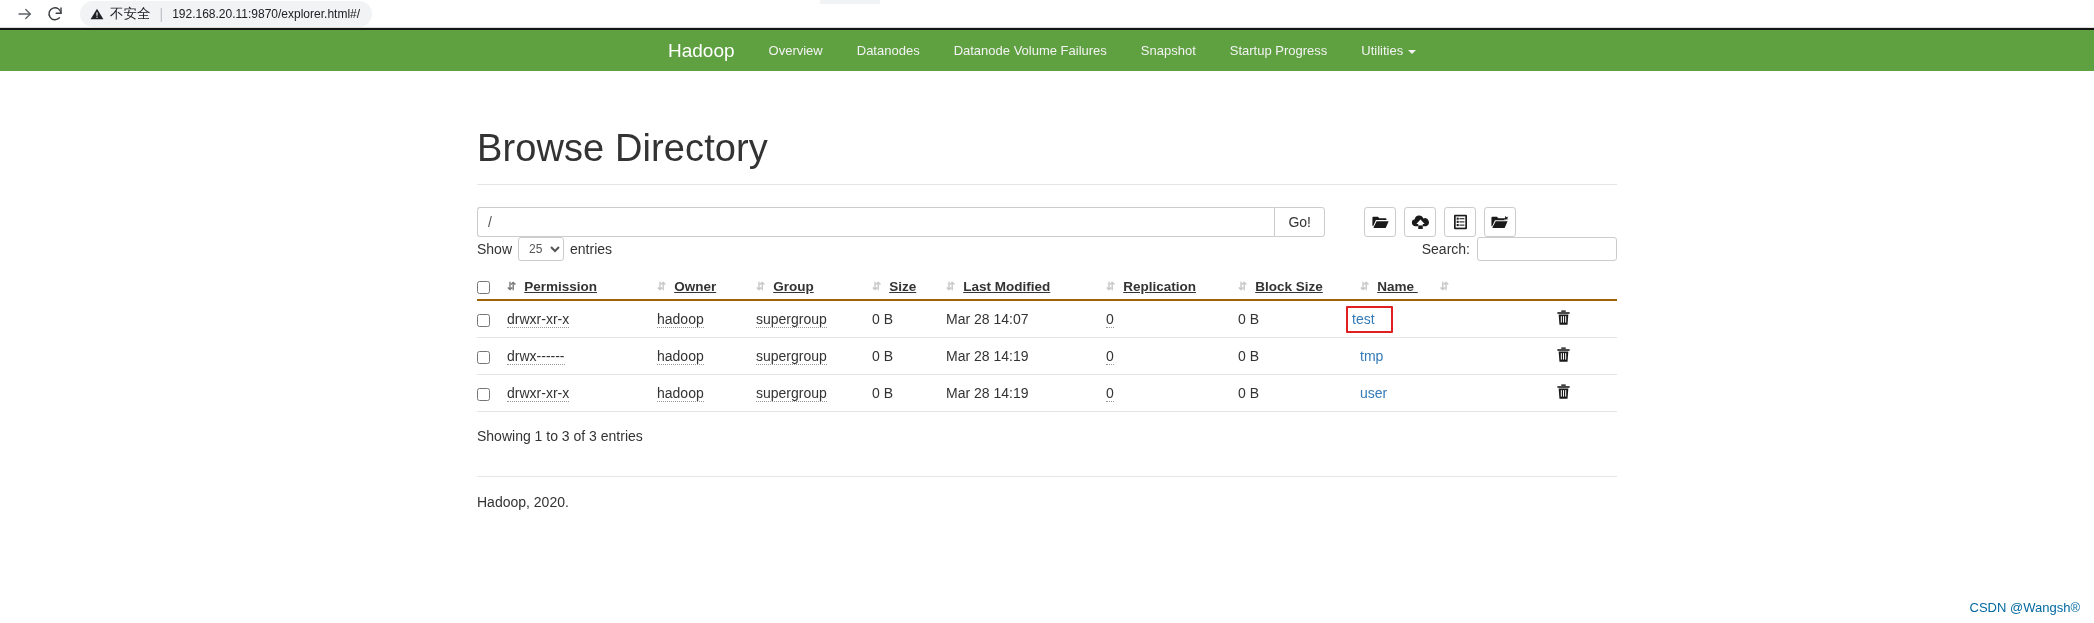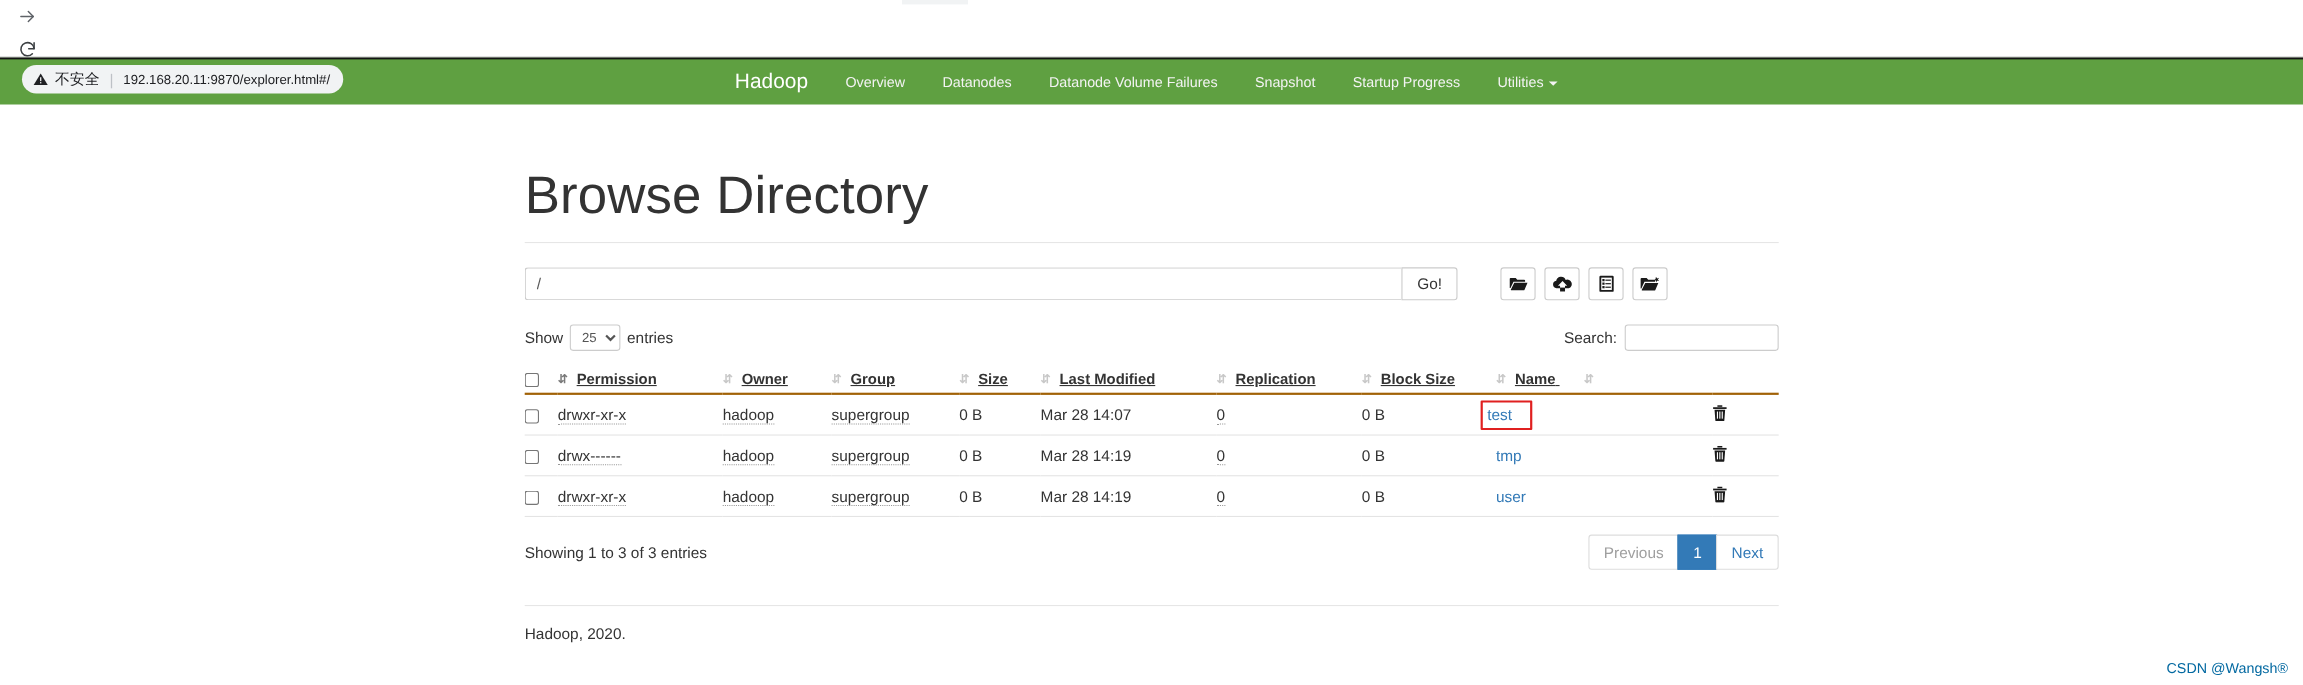--- a/index.html
+++ b/index.html
@@ -6,29 +6,28 @@
   body {
     width:2094px; height:623px;
     background:#ffffff;
     font-family:"Liberation Sans", sans-serif;
     overflow:hidden;
     position:relative;
   }
 
   
   .chrome {
-    height:52px;
+    height:28px;
     background:#ffffff;
     border-bottom:1px solid #dcdcdc;
     display:flex;
-    align-items:flex-start;
+    align-items:center;
     padding:0 10px;
     box-sizing:border-box;
     position:relative;
-    flex-direction:column;
   }
   .tabstrip-stub {
     position:absolute; top:0; left:820px; width:60px; height:4px;
     background:#f1f3f4;
   }
   .nav-btn {
     width:30px; height:30px;
     display:flex; align-items:center; justify-content:center;
     color:#5f6368;
     font-size:17px;
@@ -95,21 +94,21 @@
   }
 
   
   .container {
     width:1140px;
     margin:0 auto;
     position:relative;
     box-sizing:border-box;
   }
   .page-title {
-    font-size:48px;
+    font-size:38px;
     font-weight:400;
     color:#333333;
     margin:56px 0 0 0;
     padding-bottom:14px;
     letter-spacing:0.1px;
   }
   .title-rule {
     border-bottom:1px solid #e6e6e6;
     margin-bottom:22px;
   }
@@ -154,21 +153,20 @@
     cursor:pointer;
     box-sizing:border-box;
   }
   .tool-btn:last-child { margin-right:0; }
   .tool-btn svg { display:block; }
 
   
   .controls-row {
     display:flex;
     justify-content:space-between;
-    margin-top:22px;
   }
   .length-ctl { font-size:14px; color:#333; display:flex; align-items:center; }
   .length-ctl select {
     margin:0 6px;
     height:24px;
     width:46px;
     font-size:12px;
     color:#555;
     border:1px solid #ccc;
     border-radius:3px;
@@ -515,25 +513,20 @@
             </svg>
           </span>
         </td>
       </tr>
 
     </tbody>
   </table>
 
   <div class="bottom-row">
     <div>Showing 1 to 3 of 3 entries</div>
-    <div class="pager">
-      <span>Previous</span>
-      <span class="active">1</span>
-      <span>Next</span>
-    </div>
   </div>
 
   <div class="footer-rule"></div>
   <div class="footer-text">Hadoop, 2020.</div>
 
 </div>
 
 <div class="watermark">CSDN @Wangsh®</div>
 
 </body></html>

